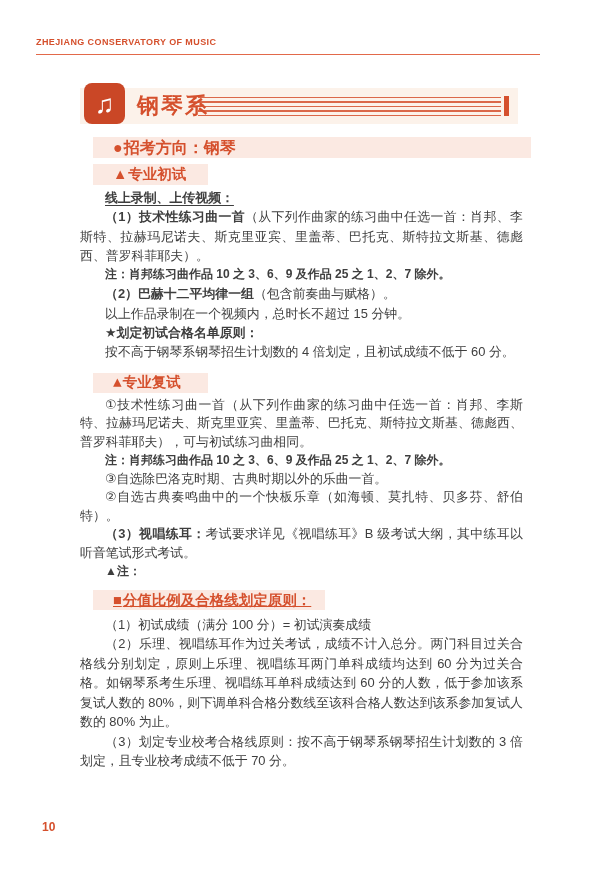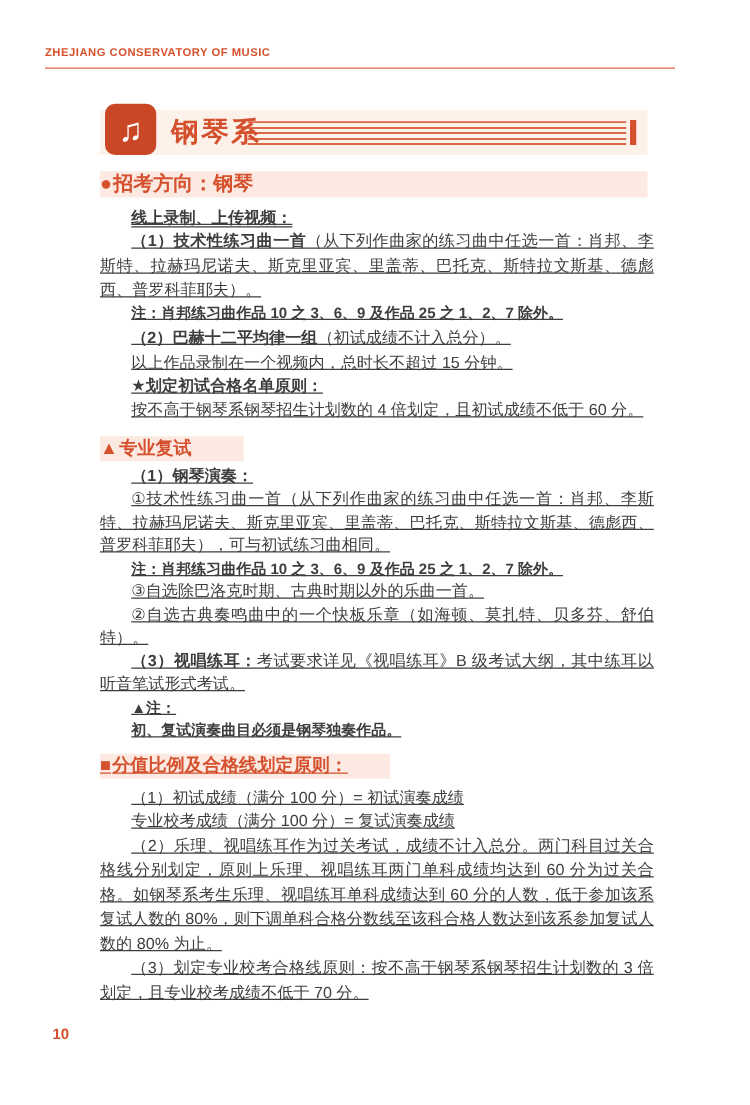--- a/index.html
+++ b/index.html
@@ -21,28 +21,28 @@
   .banner-strip{position:absolute;left:80px;top:88px;width:438px;height:36px;background:var(--banner-bg);}
   .banner-icon{position:absolute;left:84px;top:83px;width:41px;height:41px;background:#ca4726;border-radius:8px;
                display:flex;align-items:center;justify-content:center;color:#ffffff;font-size:26px;line-height:1;}
   .banner-title{position:absolute;left:137px;top:88px;height:36px;line-height:36px;font-size:22px;font-weight:700;color:var(--accent);letter-spacing:2px;font-family:Liberation Serif, serif;}
   .staff-lines{position:absolute;left:198px;top:97px;width:303px;height:19px;
                background:repeating-linear-gradient(to bottom,var(--accent) 0 1.4px,transparent 1.4px 4.4px);opacity:.85;}
   .staff-end{position:absolute;left:504px;top:96px;width:5px;height:20px;background:var(--accent);}
 
   
   .content{position:absolute;left:80px;top:137px;width:443px;font-size:12.9px;line-height:19.3px;text-align:justify;}
-  .bar{background:var(--bar-bg);color:var(--accent);font-weight:700;height:21px;line-height:21px;margin-left:0;white-space:nowrap;overflow:hidden;}
+  .bar{background:var(--bar-bg);color:var(--accent);font-weight:700;height:21px;line-height:21px;padding-left:20px;margin-left:13px;white-space:nowrap;overflow:hidden;}
   .bar .marker{margin-right:1px;}
   .bar-direction{width:438px;font-size:16px;margin-bottom:6px;}
   .bar-initial{width:115px;font-size:14.5px;}
-  .bar-retest{width:115px;font-size:14.5px;margin-top:11px;height:20px;line-height:20px;}
+  .bar-retest{width:115px;font-size:14.5px;margin-top:11px;height:20px;line-height:20px;font-family:Liberation Mono, monospace;}
   .bar-scoring{width:232px;font-size:14.5px;margin-top:9px;height:20px;line-height:20px;text-decoration:underline;}
 
-  p{margin:0;text-indent:25px;text-decoration:underline;}
+  p{margin:0;text-indent:25px;}
   .sec-initial{margin-top:3px;}
   .sec-retest{margin-top:3px;line-height:18.5px;}
   .sec-scoring{margin-top:5px;line-height:19.5px;}
   .b{font-weight:700;}
   .uline{font-weight:700;text-decoration:underline;text-underline-offset:3px;}
   .note{font-size:12px;font-weight:700;}
 
   .page-number{position:absolute;left:42px;top:820px;color:var(--accent);font-size:12px;font-weight:700;}
 </style>
 </head>
@@ -60,53 +60,53 @@
   <div class="banner-title">钢琴系</div>
   <div class="staff-lines"></div>
   <div class="staff-end"></div>
 
   <main class="content">
 
     <div class="bar bar-direction">
       <span class="marker">●</span><span>招考方向：钢琴</span>
     </div>
 
+    <div class="bar bar-initial">
+      <span class="marker">▲</span><span>专业初试</span>
+    </div>
 
     <section class="sec-initial">
       <p><span class="uline">线上录制、上传视频：</span></p>
       <p><span class="b">（1）技术性练习曲一首</span><span>（从下列作曲家的练习曲中任选一首：肖邦、李斯特、拉赫玛尼诺夫、斯克里亚宾、里盖蒂、巴托克、斯特拉文斯基、德彪西、普罗科菲耶夫）。</span></p>
       <p class="note">注：肖邦练习曲作品 10 之 3、6、9 及作品 25 之 1、2、7 除外。</p>
-      <p><span class="b">（2）巴赫十二平均律一组</span><span>（初试成绩不计入总分）。</span></p>
+      <p><span class="b">（2）巴赫十二平均律一组</span><span>（包含前奏曲与赋格）。</span></p>
       <p>以上作品录制在一个视频内，总时长不超过 15 分钟。</p>
       <p class="b">★划定初试合格名单原则：</p>
       <p>按不高于钢琴系钢琴招生计划数的 4 倍划定，且初试成绩不低于 60 分。</p>
     </section>
 
     <div class="bar bar-retest">
       <span class="marker">▲</span><span>专业复试</span>
     </div>
 
     <section class="sec-retest">
-      <p><span class="b">（1）钢琴演奏：</span></p>
       <p>①技术性练习曲一首（从下列作曲家的练习曲中任选一首：肖邦、李斯特、拉赫玛尼诺夫、斯克里亚宾、里盖蒂、巴托克、斯特拉文斯基、德彪西、普罗科菲耶夫），可与初试练习曲相同。</p>
       <p class="note">注：肖邦练习曲作品 10 之 3、6、9 及作品 25 之 1、2、7 除外。</p>
       <p>③自选除巴洛克时期、古典时期以外的乐曲一首。</p>
       <p>②自选古典奏鸣曲中的一个快板乐章（如海顿、莫扎特、贝多芬、舒伯特）。</p>
       <p><span class="b">（3）视唱练耳：</span><span>考试要求详见《视唱练耳》B 级考试大纲，其中练耳以听音笔试形式考试。</span></p>
       <p class="note">▲注：</p>
-      <p class="note">初、复试演奏曲目必须是钢琴独奏作品。</p>
     </section>
 
     <div class="bar bar-scoring">
       <span class="marker">■</span><span>分值比例及合格线划定原则：</span>
     </div>
 
     <section class="sec-scoring">
       <p>（1）初试成绩（满分 100 分）= 初试演奏成绩</p>
-      <p>专业校考成绩（满分 100 分）= 复试演奏成绩</p>
       <p>（2）乐理、视唱练耳作为过关考试，成绩不计入总分。两门科目过关合格线分别划定，原则上乐理、视唱练耳两门单科成绩均达到 60 分为过关合格。如钢琴系考生乐理、视唱练耳单科成绩达到 60 分的人数，低于参加该系复试人数的 80%，则下调单科合格分数线至该科合格人数达到该系参加复试人数的 80% 为止。</p>
       <p>（3）划定专业校考合格线原则：按不高于钢琴系钢琴招生计划数的 3 倍划定，且专业校考成绩不低于 70 分。</p>
     </section>
 
   </main>
 
   <div class="page-number">10</div>
 
 </div>
 

